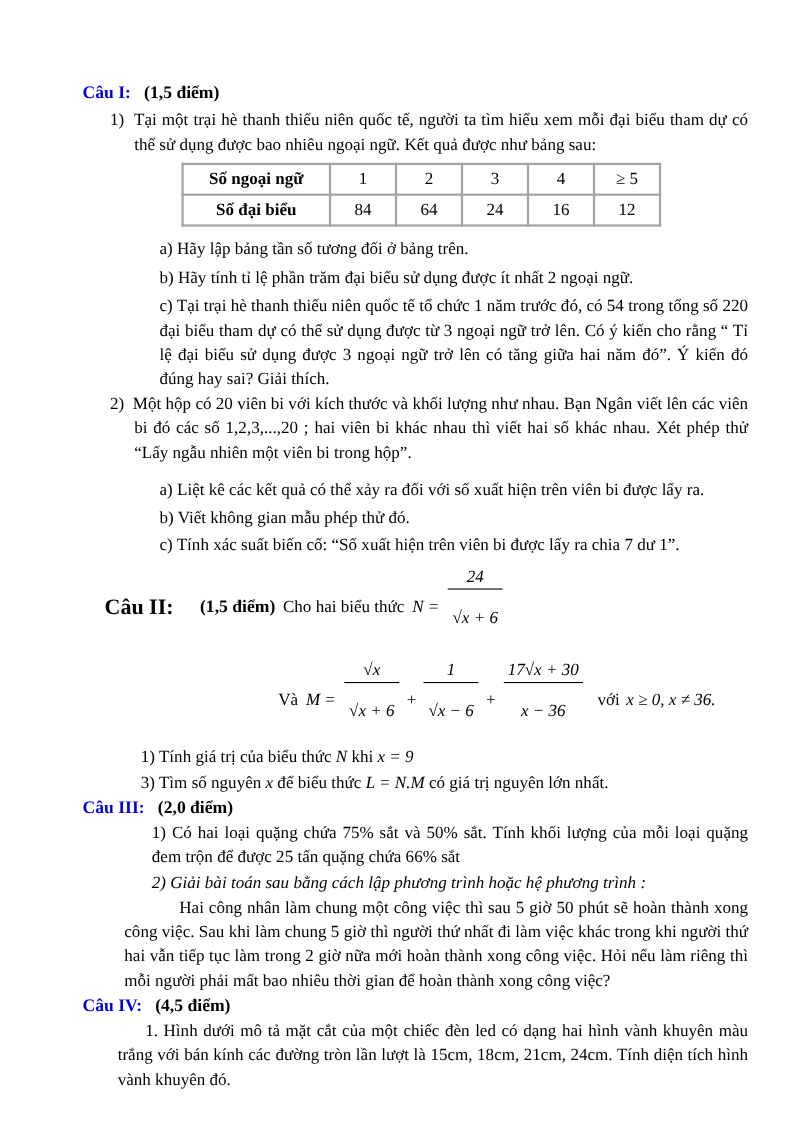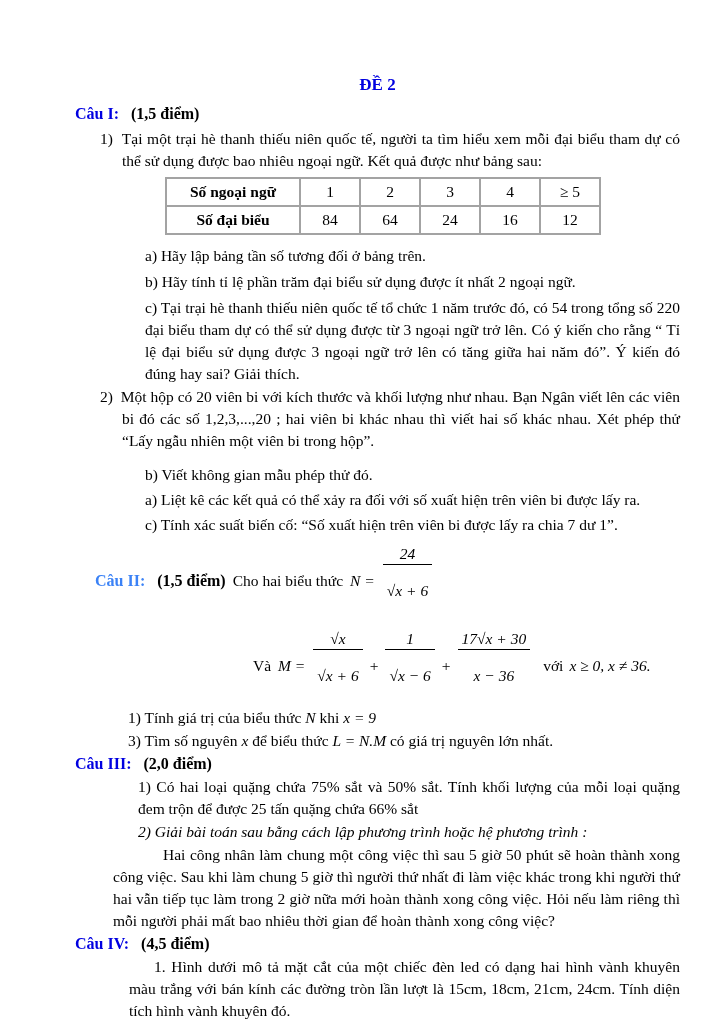--- a/index.html
+++ b/index.html
@@ -39,21 +39,21 @@
     border: 2px solid #a3a3a3;
     width: 60px; height: 28px;
     text-align: center; vertical-align: middle;
     font-size: 15.5px; padding: 0;
   }
   table.freq td.lbl { width: 134px; font-weight: bold; }
   .c2head {
     display: flex; align-items: center;
     margin: 8px 0 2px 20px;
   }
-  .c2head .blue { color: #3b82f6; font-weight: bold; font-size: 16px; margin-right: 12px; }
+  .c2head .blue { color: #000000; font-weight: bold; font-size: 20px; margin-right: 24px; }
   .c2head .pts { font-weight: bold; font-size: 16px; margin-right: 7px; }
   .mi { font-style: italic; }
   .mspace { margin: 0 5px 0 7px; }
   .frac {
     display: inline-flex; flex-direction: column;
     text-align: center; vertical-align: middle;
     font-style: italic; line-height: 20px;
     margin: 0 3px;
   }
   .frac .num { padding: 0 4px; display: block; }
@@ -66,30 +66,29 @@
   .mline .cond { margin-left: 10px; }
   .mline .cond-math { font-style: italic; margin-left: 6px; }
   .c2item { margin-left: 53px; margin-bottom: 1px; }
   .c3item { margin-left: 63px; text-align: justify; margin-bottom: 1px; }
   .italic { font-style: italic; }
   .problem {
     margin-left: 38px; text-indent: 50px;
     text-align: justify; margin-bottom: 1px;
   }
   .c4item {
-    margin-left: 54px; text-indent: 25px;
+    margin-left: 32px; text-indent: 25px;
     text-align: justify;
   }
 </style>
 </head>
 <body>
 
 <div class="page">
 
-  <p class="title">ĐỀ 2</p>
 
   <p class="head"><span class="blue">Câu I:</span><span>(1,5 điểm)</span></p>
 
   <p class="item">1)&nbsp; Tại một trại hè thanh thiếu niên quốc tế, người ta tìm hiểu xem mỗi đại biểu tham dự có thể sử dụng được bao nhiêu ngoại ngữ. Kết quả được như bảng sau:</p>
 
   <table class="freq">
     <tbody>
         <tr>
       <td class="lbl">Số ngoại ngữ</td>
       <td>1</td>
@@ -107,22 +106,22 @@
       <td>12</td>
     </tr>
   </tbody>
     </table>
 
   <p class="sub">a) Hãy lập bảng tần số tương đối ở bảng trên.</p>
   <p class="sub">b) Hãy tính tỉ lệ phần trăm đại biểu sử dụng được ít nhất 2 ngoại ngữ.</p>
   <p class="sub" style="margin-bottom:1px">c) Tại trại hè thanh thiếu niên quốc tế tổ chức 1 năm trước đó, có 54 trong tổng số 220 đại biểu tham dự có thể sử dụng được từ 3 ngoại ngữ trở lên. Có ý kiến cho rằng “ Tỉ lệ đại biểu sử dụng được 3 ngoại ngữ trở lên có tăng giữa hai năm đó”. Ý kiến đó đúng hay sai? Giải thích.</p>
 
   <p class="item" style="margin-bottom:12px">2)&nbsp; Một hộp có 20 viên bi với kích thước và khối lượng như nhau. Bạn Ngân viết lên các viên bi đó các số 1,2,3,...,20 ; hai viên bi khác nhau thì viết hai số khác nhau. Xét phép thử “Lấy ngẫu nhiên một viên bi trong hộp”.</p>
+  <p class="sub" style="margin-bottom:3px">a) Liệt kê các kết quả có thể xảy ra đối với số xuất hiện trên viên bi được lấy ra.</p>
   <p class="sub" style="margin-bottom:3px">b) Viết không gian mẫu phép thử đó.</p>
-  <p class="sub" style="margin-bottom:3px">a) Liệt kê các kết quả có thể xảy ra đối với số xuất hiện trên viên bi được lấy ra.</p>
   <p class="sub" style="margin-bottom:0">c) Tính xác suất biến cố: “Số xuất hiện trên viên bi được lấy ra chia 7 dư 1”.</p>
 
   <div class="c2head">
     <span class="blue">Câu II:</span>
     <span class="pts">(1,5 điểm)</span>
     <span>Cho hai biểu thức</span>
     <span class="mi mspace">N =</span>
     <span class="frac">
       <span class="num">24</span>
       <span class="den">√x + 6</span>

